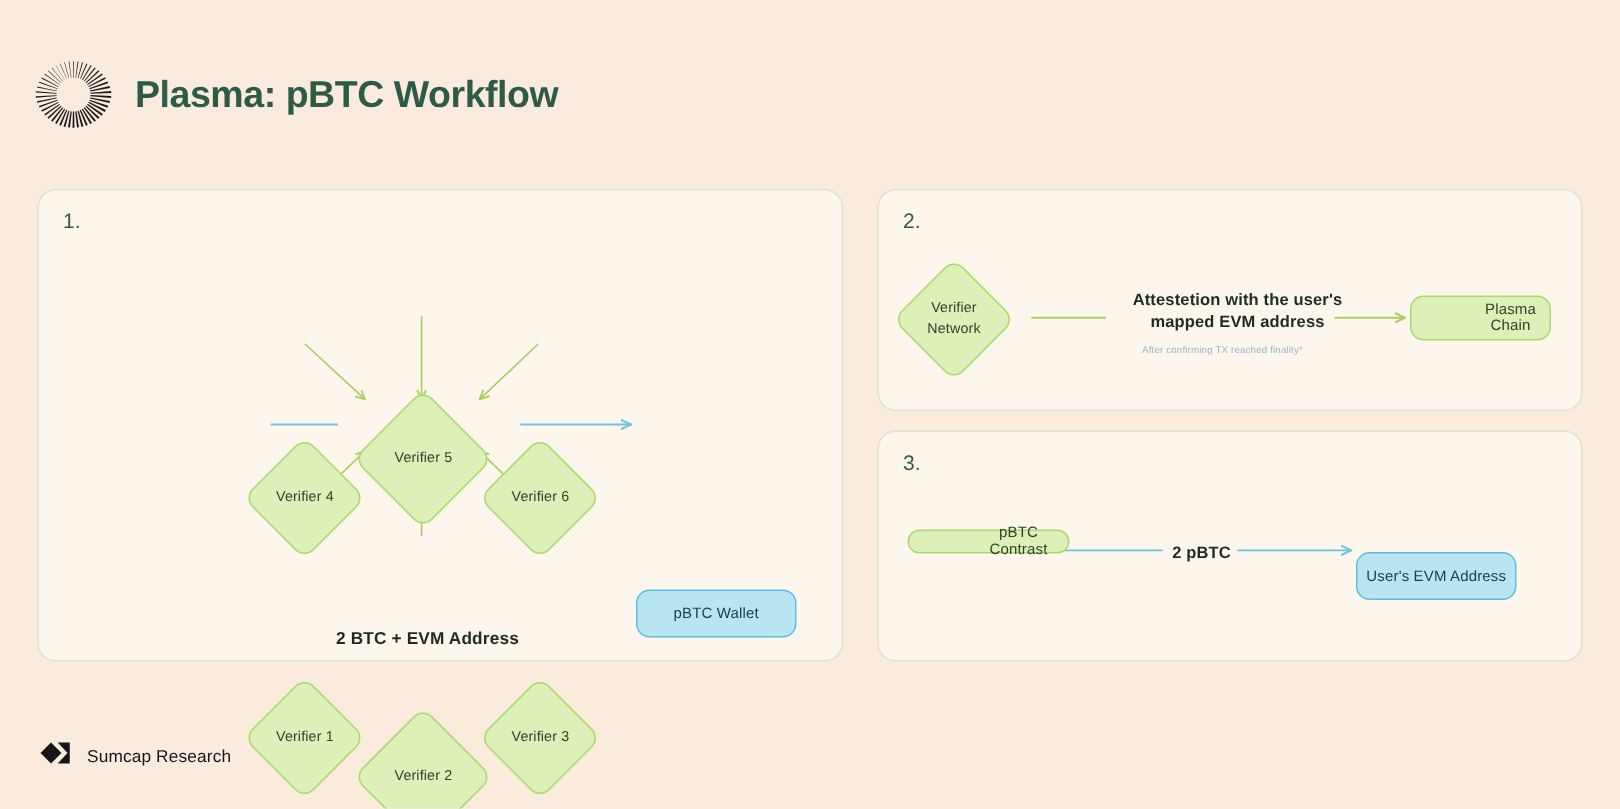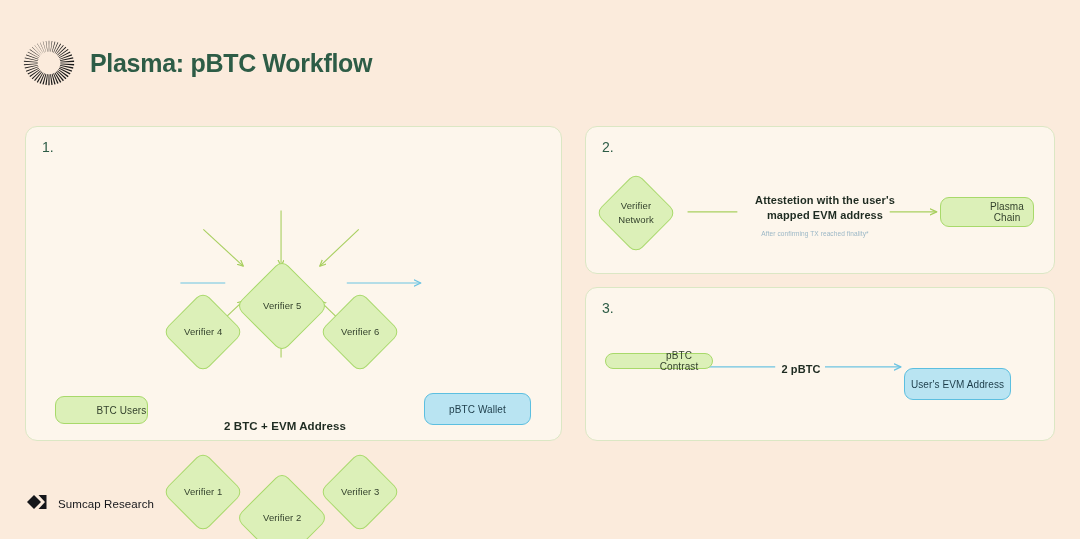--- a/index.html
+++ b/index.html
@@ -250,21 +250,20 @@
   <div class="diamond" style="left:148px; top:336px; width:58px; height:58px;">
     <span>Verifier 1</span>
   </div>
   <div class="diamond" style="left:223px; top:358px; width:66px; height:66px;">
     <span>Verifier 2</span>
   </div>
   <div class="diamond" style="left:305px; top:336px; width:58px; height:58px;">
     <span>Verifier 3</span>
   </div>
 
-  <div class="pill green" style="left:29px; top:269px; width:93px; height:28px;">BTC Users</div>
 
   <div class="hub-label" style="left:198px; top:277px;">2 BTC + EVM Address</div>
 
   <div class="pill blue" style="left:398px; top:266px; width:107px; height:32px;">pBTC Wallet</div>
 </div>
 
 <div class="panel" id="panel-2">
   <div class="panel-number">2.</div>
 
   <svg class="edges" viewBox="0 0 470 148" preserveAspectRatio="none">

